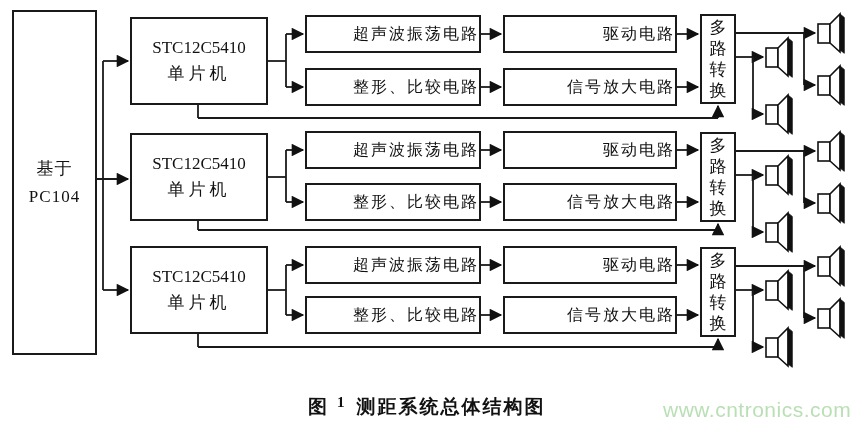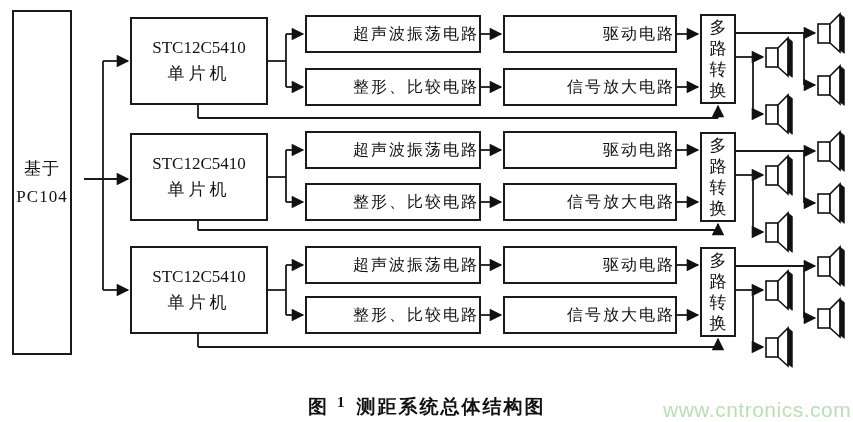--- a/index.html
+++ b/index.html
@@ -110,21 +110,21 @@
         <path d="M804 318 H815" marker-end="url(#arr)"></path>
       <path d="M736 290 H763" marker-end="url(#arr)"></path>
         <path d="M753 290 V347"></path>
         <path d="M753 347 H763" marker-end="url(#arr)"></path>
       <path d="M198 334 V347"></path>
         <path d="M198 347 H718"></path>
         <path d="M718 347 V339" marker-end="url(#arr)"></path>
     </g>
   </svg>
 
-  <div class="box host" style="left:12px;top:10px;width:60px;height:345px">
+  <div class="box host" style="left:12px;top:10px;width:85px;height:345px">
     <span>基于</span>
     <span>PC104</span>
   </div>
 
   <div class="box mcu" style="left:130px;top:17px;width:138px;height:88px">
     <span>STC12C5410</span>
     <span class="type">单片机</span>
   </div>
   <div class="box circuit" style="left:305px;top:15px;width:176px;height:38px">
     <span>超声波振荡电路</span>

